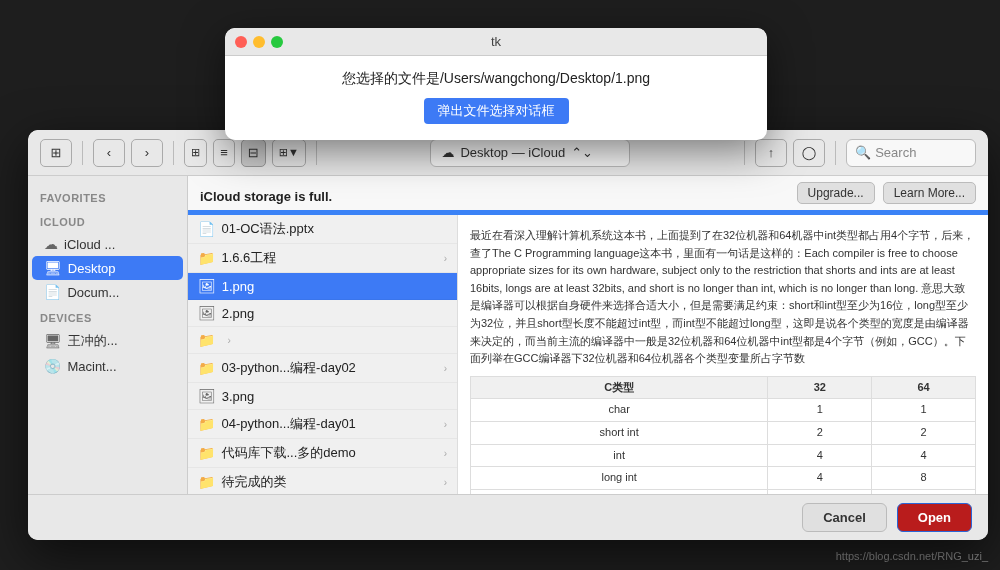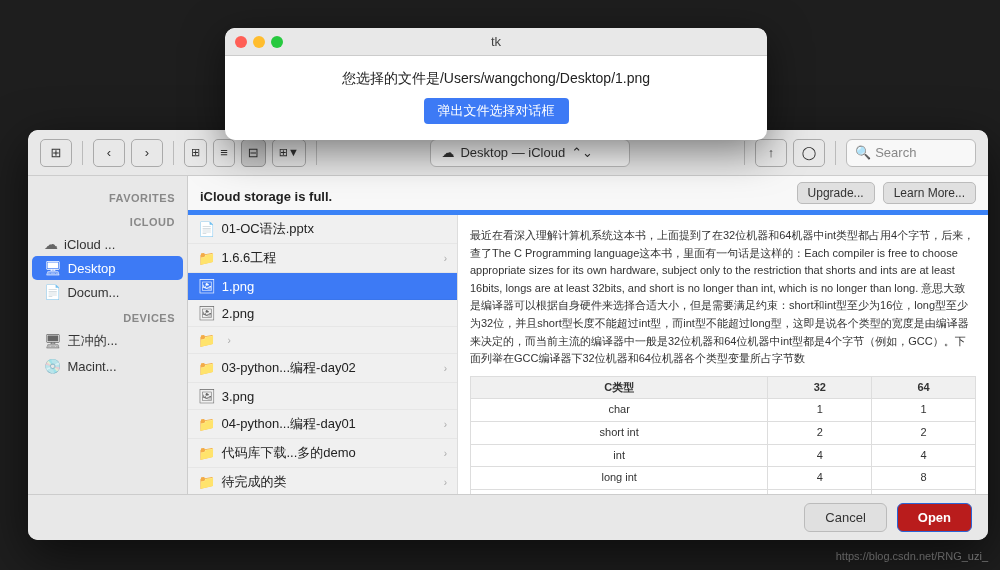--- a/index.html
+++ b/index.html
@@ -164,21 +164,20 @@
       padding: 8px 0;
       overflow-y: auto;
     }
     .sidebar-section-label {
       font-size: 11px;
       font-weight: 600;
       color: #888;
       padding: 8px 12px 4px;
       text-transform: uppercase;
       letter-spacing: 0.5px;
-      text-align: right;
     }
     .sidebar-item {
       display: flex;
       align-items: center;
       padding: 4px 12px;
       gap: 6px;
       font-size: 13px;
       color: #333;
       cursor: pointer;
       border-radius: 5px;
@@ -284,20 +283,21 @@
       justify-content: flex-end;
       padding: 0 16px;
       gap: 10px;
     }
     .footer-btn {
       padding: 6px 20px;
       border-radius: 6px;
       font-size: 13px;
       cursor: pointer;
       border: 1px solid #bbb;
+      font-weight: bold;
     }
     .btn-cancel {
       background: #e0e0e0;
       color: #333;
     }
     .btn-open {
       background: #b91c1c;
       color: white;
       border-color: #2a65d8;
       font-weight: 600;

